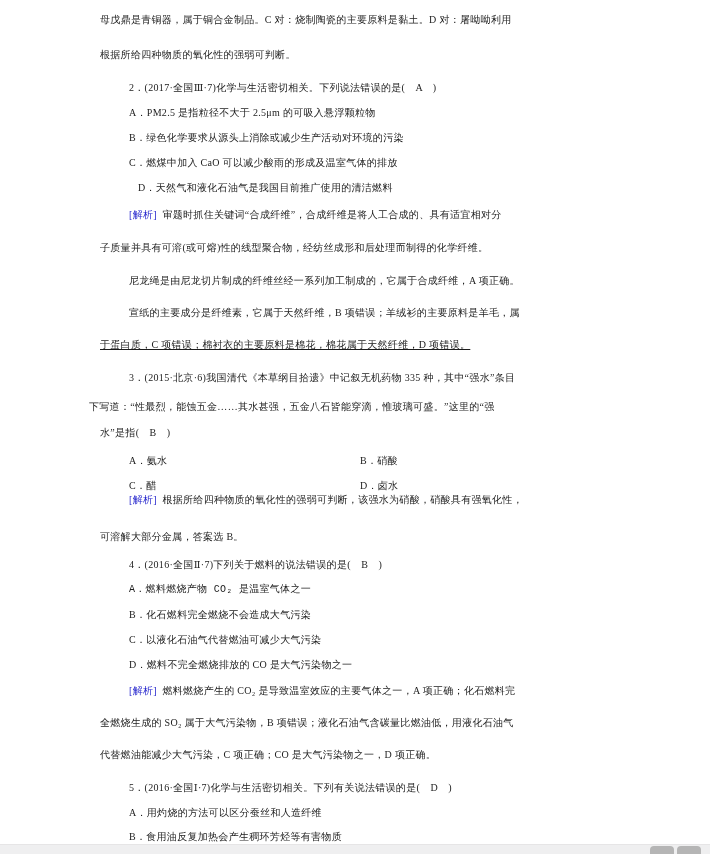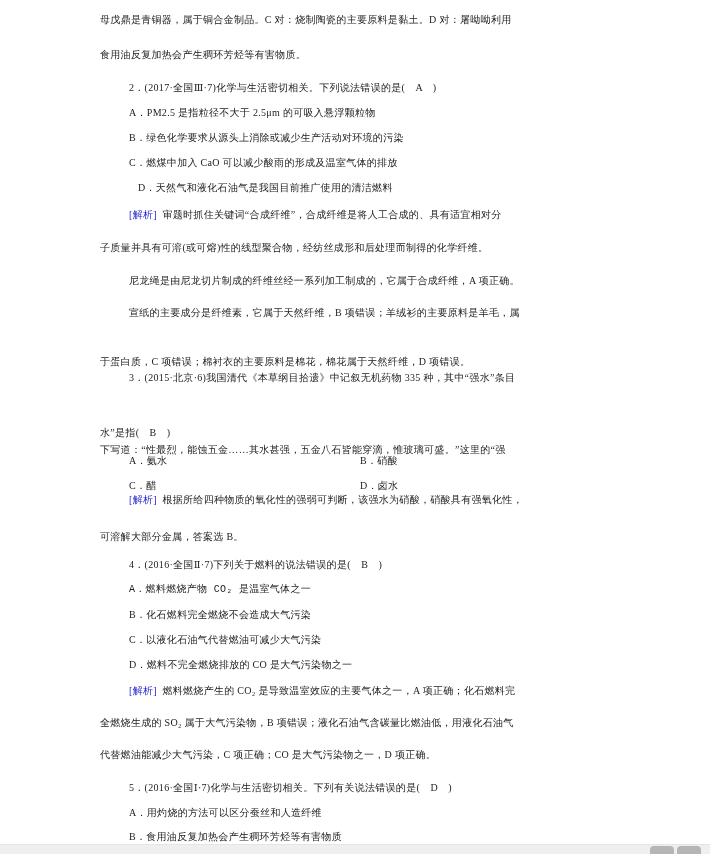--- a/index.html
+++ b/index.html
@@ -42,33 +42,33 @@
   }
   .scroll-btn.left  { left: 650px; }
   .scroll-btn.right { left: 677px; }
 </style>
 </head>
 <body>
 
 <div class="page">
   <div class="doc-body">
       <div class="line" style="top: 20px; left: 100px;">母戊鼎是青铜器，属于铜合金制品。C 对：烧制陶瓷的主要原料是黏土。D 对：屠呦呦利用</div>
-      <div class="line" style="top: 55px; left: 100px;">食用油反复加热会产生稠环芳烃等有害物质。</div>
+      <div class="line" style="top: 55px; left: 100px;">根据所给四种物质的氧化性的强弱可判断。</div>
       <div class="line" style="top: 88px; left: 129px;">2．(2017·全国Ⅲ·7)化学与生活密切相关。下列说法错误的是(　A　)</div>
       <div class="line" style="top: 113px; left: 129px;">A．PM2.5 是指粒径不大于 2.5μm 的可吸入悬浮颗粒物</div>
       <div class="line" style="top: 138px; left: 129px;">B．绿色化学要求从源头上消除或减少生产活动对环境的污染</div>
       <div class="line" style="top: 163px; left: 129px;">C．燃煤中加入 CaO 可以减少酸雨的形成及温室气体的排放</div>
       <div class="line" style="top: 188px; left: 138px;">D．天然气和液化石油气是我国目前推广使用的清洁燃料</div>
       <div class="line" style="top: 215px; left: 129px;"><span class="analysis-label">[解析]</span>  审题时抓住关键词“合成纤维”，合成纤维是将人工合成的、具有适宜相对分</div>
       <div class="line" style="top: 248px; left: 100px;">子质量并具有可溶(或可熔)性的线型聚合物，经纺丝成形和后处理而制得的化学纤维。</div>
       <div class="line" style="top: 281px; left: 129px;">尼龙绳是由尼龙切片制成的纤维丝经一系列加工制成的，它属于合成纤维，A 项正确。</div>
       <div class="line" style="top: 313px; left: 129px;">宣纸的主要成分是纤维素，它属于天然纤维，B 项错误；羊绒衫的主要原料是羊毛，属</div>
-      <div class="line" style="top: 362px; left: 100px;">于蛋白质，C 项错误；棉衬衣的主要原料是棉花，棉花属于天然纤维，D 项错误。</div>
+      <div class="line" style="top: 345px; left: 100px; text-decoration: underline;">于蛋白质，C 项错误；棉衬衣的主要原料是棉花，棉花属于天然纤维，D 项错误。</div>
       <div class="line" style="top: 378px; left: 129px;">3．(2015·北京·6)我国清代《本草纲目拾遗》中记叙无机药物 335 种，其中“强水”条目</div>
-      <div class="line" style="top: 407px; left: 100px; margin-top: 43px;">下写道：“性最烈，能蚀五金……其水甚强，五金八石皆能穿滴，惟玻璃可盛。”这里的“强</div>
+      <div class="line" style="top: 407px; left: 89px;">下写道：“性最烈，能蚀五金……其水甚强，五金八石皆能穿滴，惟玻璃可盛。”这里的“强</div>
       <div class="line" style="top: 433px; left: 100px;">水”是指(　B　)</div>
       <div class="line" style="top: 456px; left: 129px;"><span class="col" style="left: 0px;">A．氨水</span><span class="col" style="left: 231px;">B．硝酸</span></div>
       <div class="line" style="top: 481px; left: 129px;"><span class="col" style="left: 0px;">C．醋</span><span class="col" style="left: 231px;">D．卤水</span></div>
       <div class="line" style="top: 500px; left: 129px;"><span class="analysis-label">[解析]</span>  根据所给四种物质的氧化性的强弱可判断，该强水为硝酸，硝酸具有强氧化性，</div>
       <div class="line" style="top: 537px; left: 100px;">可溶解大部分金属，答案选 B。</div>
       <div class="line" style="top: 565px; left: 129px;">4．(2016·全国Ⅱ·7)下列关于燃料的说法错误的是(　B　)</div>
       <div class="line" style="top: 590px; left: 129px; font-family: Liberation Mono, monospace;">A．燃料燃烧产物 CO₂ 是温室气体之一</div>
       <div class="line" style="top: 615px; left: 129px;">B．化石燃料完全燃烧不会造成大气污染</div>
       <div class="line" style="top: 640px; left: 129px;">C．以液化石油气代替燃油可减少大气污染</div>
       <div class="line" style="top: 665px; left: 129px;">D．燃料不完全燃烧排放的 CO 是大气污染物之一</div>

